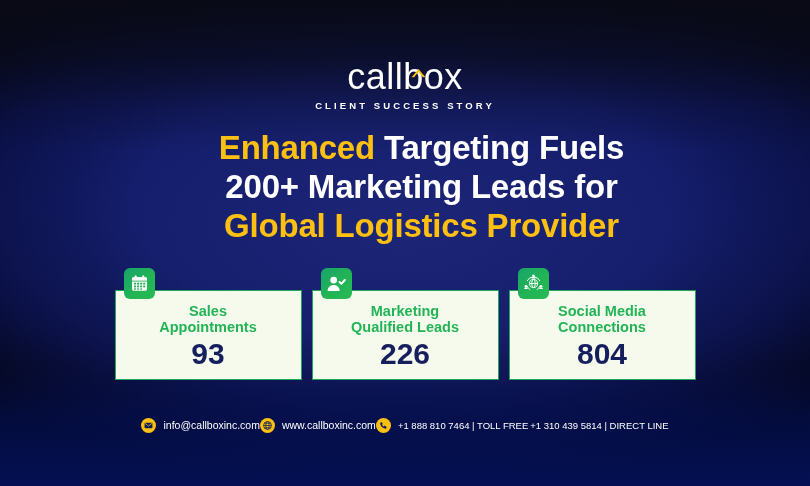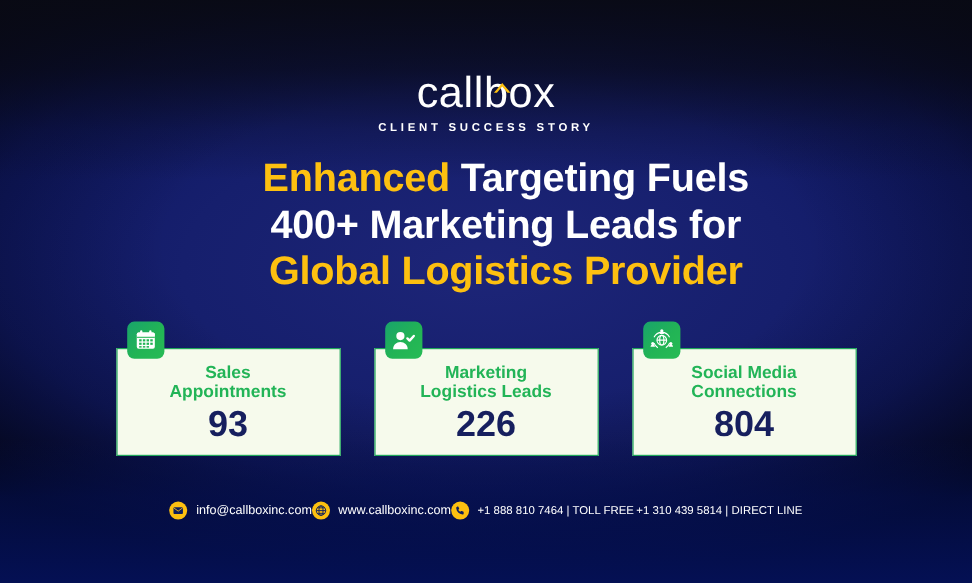--- a/index.html
+++ b/index.html
@@ -100,21 +100,21 @@
   .hl-yellow { color: #fdc010; }
 
   
   .cards {
     position: absolute;
     top: 290px;
     left: 0;
     width: 810px;
     display: flex;
     justify-content: center;
-    gap: 28px;
+    gap: 10px;
   }
   .card {
     position: relative;
     width: 187px;
     height: 90px;
     background: #f6faec;
     border: 1.5px solid #1fa65a;
     box-sizing: border-box;
     display: flex;
     flex-direction: column;
@@ -207,21 +207,21 @@
         </span>
         <span>callbox</span>
       </div>
       <div class="logo-tagline">CLIENT SUCCESS STORY</div>
     </div>
 
     <div class="headline">
       <span class="hl-line">
         <span class="hl-yellow">Enhanced</span><span class="hl-white"> Targeting Fuels</span>
       </span>
-      <span class="hl-line hl-white">400+ Marketing Leads for</span>
+      <span class="hl-line hl-white">200+ Marketing Leads for</span>
       <span class="hl-line hl-yellow">Global Logistics Provider</span>
     </div>
 
     <div class="cards">
 
       <div class="card">
         <div class="card-icon">
           <svg width="19" height="19" viewBox="0 0 24 24" xmlns="http://www.w3.org/2000/svg">
             <rect x="2.5" y="4" width="19" height="17" rx="2" fill="#ffffff"></rect>
             <rect x="2.5" y="4" width="19" height="4.2" rx="2" fill="#ffffff"></rect>
@@ -250,21 +250,21 @@
 
       <div class="card">
         <div class="card-icon">
           <svg width="20" height="20" viewBox="0 0 24 24" xmlns="http://www.w3.org/2000/svg">
             <circle cx="9.2" cy="7.3" r="4.1" fill="#ffffff"></circle>
             <path d="M1.9 20.4c0-4.2 3.3-7.1 7.3-7.1s7.3 2.9 7.3 7.1z" fill="#ffffff"></path>
             <path d="M16.2 9.6 l2.2 2.2 l4.2-4.6" stroke="#ffffff" stroke-width="2.4" fill="none" stroke-linecap="round" stroke-linejoin="round"></path>
           </svg>
         </div>
         <div class="card-label">Marketing
-Logistics Leads</div>
+Qualified Leads</div>
         <div class="card-value">226</div>
       </div>
 
       <div class="card">
         <div class="card-icon">
           <svg width="21" height="21" viewBox="0 0 24 24" xmlns="http://www.w3.org/2000/svg">
             <g stroke="#ffffff" stroke-width="1.1" fill="none">
               <circle cx="12" cy="12" r="4.6"></circle>
               <ellipse cx="12" cy="12" rx="2" ry="4.6"></ellipse>
               <line x1="7.4" y1="12" x2="16.6" y2="12"></line>

